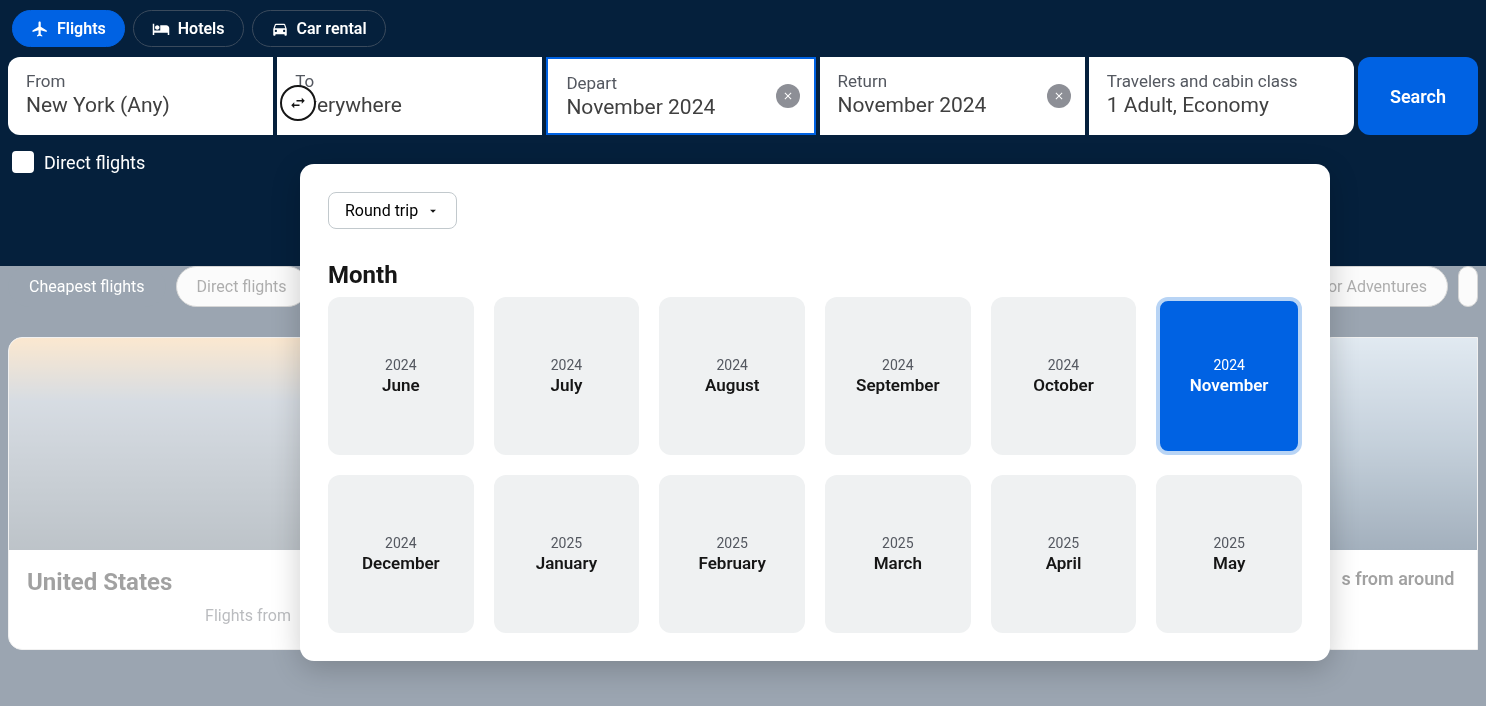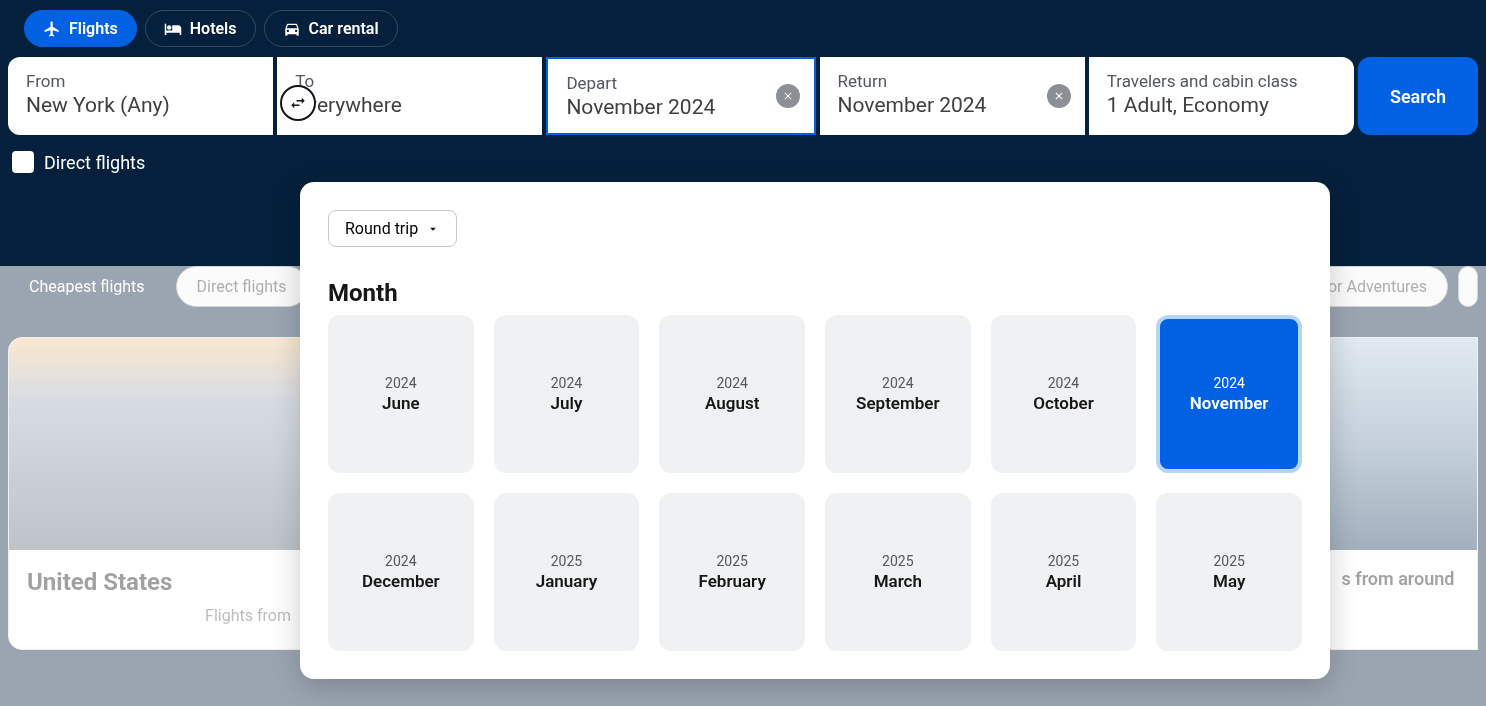--- a/index.html
+++ b/index.html
@@ -1,19 +1,19 @@
 <!DOCTYPE html>
 <html><head>
 <meta charset="utf-8">
 <style>
 * { box-sizing: border-box; margin: 0; padding: 0; font-family: -apple-system, BlinkMacSystemFont, 'Segoe UI', Roboto, sans-serif; }
 body { background: #05203c; width: 1486px; height: 706px; overflow: hidden; position: relative; }
 
 
-.top-tabs { display: flex; gap: 8px; padding: 10px 24px; }
+.top-tabs { display: flex; gap: 8px; padding: 10px 12px; }
 .tab-pill { display: flex; align-items: center; gap: 8px; padding: 8px 18px; border-radius: 22px; font-size: 16px; font-weight: 600; cursor: pointer; border: 1px solid #3a4a5c; color: #fff; }
 .tab-pill.active { background: #0062e3; border-color: #0062e3; }
 .tab-icon { width: 18px; height: 18px; fill: currentColor; }
 
 
 .search-bar { display: flex; gap: 4px; padding: 0 8px; position: relative; }
 .search-cell { background: #fff; border-radius: 12px; padding: 14px 18px; flex: 1; position: relative; }
 .search-cell.from { border-radius: 12px 0 0 12px; }
 .search-cell.to { border-radius: 0; }
 .search-cell.depart { border-radius: 0; border: 2px solid #0062e3; }
@@ -39,21 +39,21 @@
 .dest-card { width: 480px; border-radius: 14px; overflow: hidden; background: #fff; border: 1px solid #ddd; }
 .dest-img { height: 212px; background: linear-gradient(180deg, #f5c58a 0%, #9aa8b8 30%, #5a6a78 100%); }
 .dest-img.water { background: linear-gradient(180deg, #b4c9dc 0%, #6d8aa5 50%, #1a3a5a 100%); }
 .dest-body { padding: 18px; }
 .dest-title { font-size: 24px; font-weight: 700; color: #161616; margin-bottom: 10px; }
 .dest-sub { font-size: 16px; color: #545860; margin-bottom: 6px; text-align: center; }
 .dest-tag { font-size: 14px; color: #8d8f96; }
 
 
 .overlay { position: absolute; top: 266px; left: 0; right: 0; bottom: 0; background: rgba(255,255,255,0.6); pointer-events: none; }
-.popup { position: absolute; top: 182px; left: 300px; width: 1030px; background: #fff; border-radius: 14px; box-shadow: 0 8px 30px rgba(0,0,0,0.2); padding: 28px; z-index: 10; }
+.popup { position: absolute; top: 164px; left: 300px; width: 1030px; background: #fff; border-radius: 14px; box-shadow: 0 8px 30px rgba(0,0,0,0.2); padding: 28px; z-index: 10; }
 .popup-header { display: flex; align-items: center; justify-content: space-between; margin-bottom: 32px; }
 .trip-select { display: flex; align-items: center; gap: 8px; padding: 8px 16px; border: 1px solid #c2c9cd; border-radius: 8px; font-size: 16px; cursor: pointer; }
 .date-toggle { display: flex; border: 1px solid #c2c9cd; border-radius: 8px; overflow: hidden; }
 .date-tgl-btn { padding: 10px 22px; font-size: 16px; border: none; background: #fff; cursor: pointer; }
 .date-tgl-btn.active { background: #05203c; color: #fff; }
 .month-label { font-size: 24px; font-weight: 700; color: #161616; margin-bottom: 8px; }
 .month-grid { display: grid; grid-template-columns: repeat(6, 1fr); gap: 20px; }
 .month-cell { background: #eff1f2; border-radius: 12px; height: 158px; display: flex; flex-direction: column; align-items: center; justify-content: center; cursor: pointer; }
 .month-cell.selected { background: #0062e3; color: #fff; border: 4px solid #b8d4f5; }
 .month-year { font-size: 14px; color: #545860; margin-bottom: 2px; }

